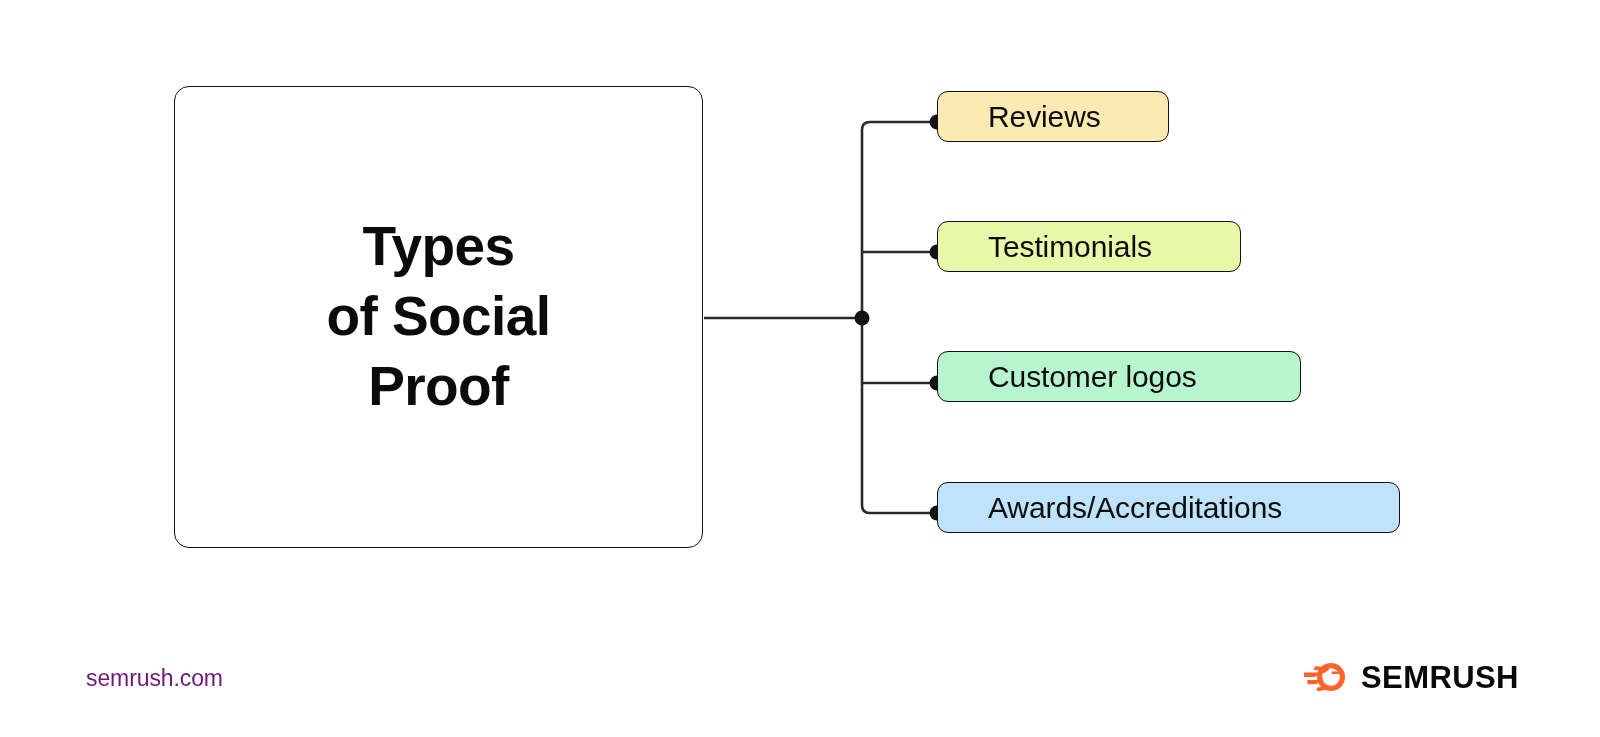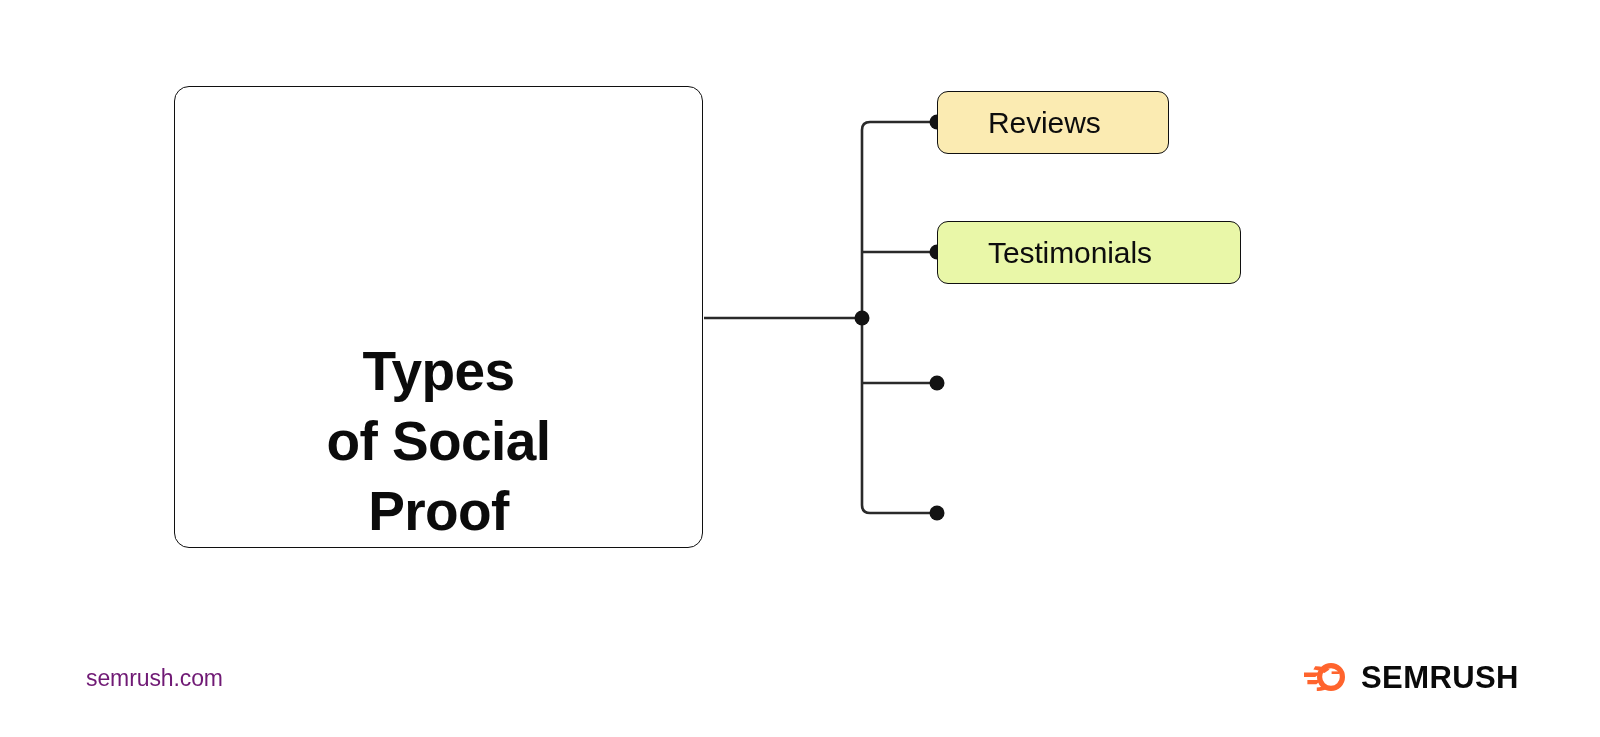--- a/index.html
+++ b/index.html
@@ -13,40 +13,40 @@
   #canvas{position:absolute;inset:0;width:1600px;height:737px;}
 
   
   .hub{
     position:absolute;
     left:174px; top:86px; width:529px; height:462px;
     border:1.6px solid #121212;
     border-radius:15px;
     background:#ffffff;
     box-sizing:border-box;
-    display:flex;align-items:flex-end;justify-content:center;
+    display:flex;align-items:center;justify-content:center;
   }
   .hub-title{
     font-size:55px;
     font-weight:700;
     line-height:1.27;
     letter-spacing:-0.6px;
     color:#0b0b0b;
     text-align:center;
     white-space:pre-line;
   }
 
   
   #wires{position:absolute;left:0;top:0;width:1600px;height:737px;pointer-events:none;}
 
   
   .node{
     position:absolute;
     left:937px;
-    height:63px;
+    height:51px;
     border:1.5px solid #101010;
     border-radius:11px;
     box-sizing:border-box;
     display:flex;align-items:center;
     padding:0 22px 0 50px;
   }
   .node-label{
     font-size:30px;
     font-weight:400;
     color:#0d0d0d;
@@ -105,20 +105,26 @@
       <circle cx="937" cy="513" r="7.5"></circle>
     </g>
   </svg>
 
   <div class="node" id="node-0" style="background: rgb(251, 235, 178); border-color: rgb(16, 16, 16);">
     <span class="node-label">Reviews</span>
   </div>
   <div class="node" id="node-1" style="background: rgb(233, 247, 168); border-color: rgb(16, 16, 16); text-align: right;">
     <span class="node-label">Testimonials</span>
   </div>
+  <div class="node" id="node-2" style="background: rgb(182, 245, 206); border-color: rgb(16, 16, 16);">
+    <span class="node-label">Customer logos</span>
+  </div>
+  <div class="node" id="node-3" style="background: rgb(191, 227, 251); border-color: rgb(16, 16, 16);">
+    <span class="node-label">Awards/Accreditations</span>
+  </div>
 
   <div class="site-url">semrush.com</div>
 
   <div class="brand">
     <svg class="brand-mark" viewBox="0 0 44 34" xmlns="http://www.w3.org/2000/svg">
       <g fill="#FF642D">
         <path d="M0 12.4 h17.6 l-6.4 4.6 H0z"></path>
         <path d="M3.4 19.9 h14.0 l-5.0 4.4 H3.4z"></path>
         <path d="M11.2 6.2 C16.0 6.0 21.6 7.2 25.6 9.6 l-5.2 3.3 C17.2 11.1 13.6 9.8 9.4 9.4 Z"></path>
         <path d="M12.8 27.6 C16.2 27.4 19.4 26.4 22.0 24.8 l4.0 2.8 C22.2 30.0 17.6 31.2 12.8 31.0 Z"></path>

